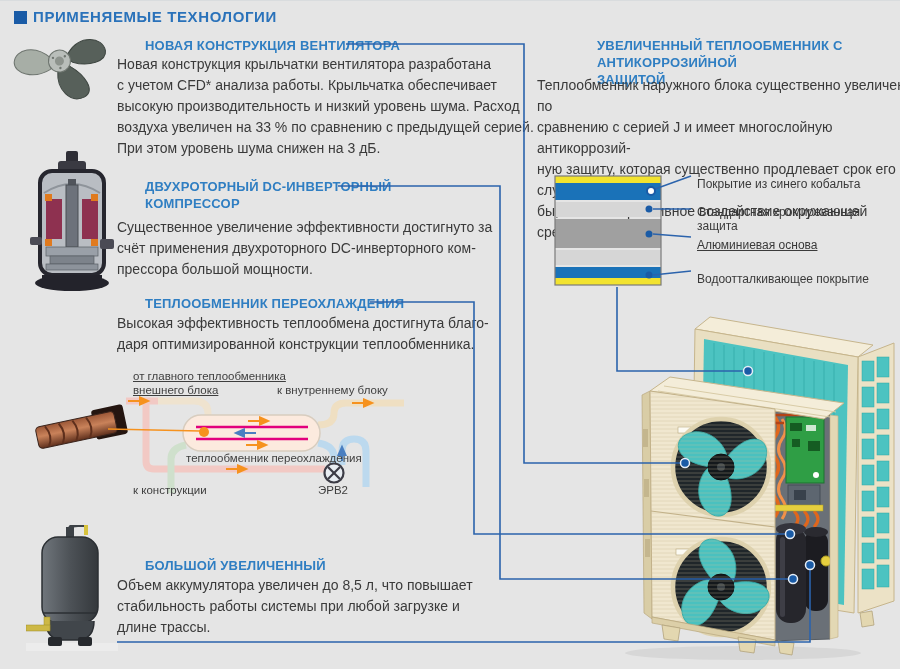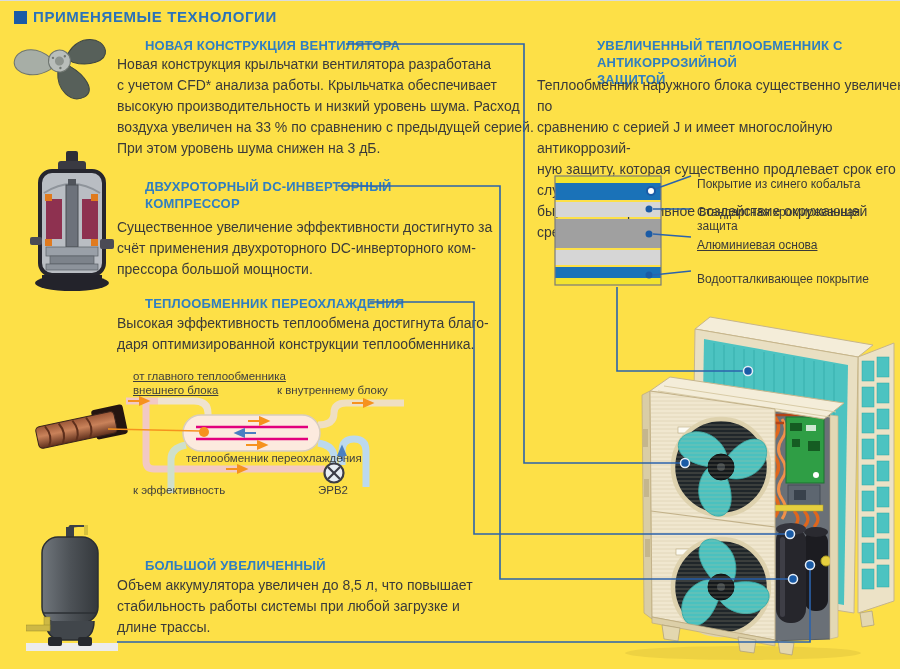--- a/index.html
+++ b/index.html
@@ -1,17 +1,17 @@
 <!DOCTYPE html>
 <html><head>
 <meta charset="utf-8">
 <style>
   html,body{margin:0;padding:0;background:#ffffff;}
   #page{
-    position:relative;width:900px;height:669px;background:#fde047;overflow:hidden;
+    position:relative;width:900px;height:669px;background:#e5e5e5;overflow:hidden;
     font-family:"Liberation Sans",sans-serif;border-top:1px solid #d9dcde;
   }
   .hdr{position:absolute;left:33px;top:7px;font-size:15px;font-weight:bold;
        color:#2a72ba;letter-spacing:.6px;}
   .hdr-sq{position:absolute;left:14px;top:10px;width:13px;height:13px;background:#1a5ba6;}
   .sec-title{position:absolute;font-size:13px;font-weight:bold;color:#2f7ec2;
        letter-spacing:.2px;line-height:17px;white-space:pre-line;padding-left:28px;}
   .sec-body{position:absolute;font-size:14px;color:#3a3a3a;line-height:21px;white-space:pre-line;}
   .lbl{position:absolute;font-size:11.5px;color:#3e3e3e;line-height:13.5px;white-space:pre-line;}
   .layer-lbl{position:absolute;font-size:12px;color:#3a3a3a;line-height:14px;white-space:pre-line;margin-top:8px;}
@@ -146,21 +146,21 @@
 
       <circle cx="326" cy="110" r="9.5" fill="#e8edf2" stroke="#3c3c46" stroke-width="2.2"></circle>
       <line x1="320" y1="104" x2="332" y2="116" stroke="#3c3c46" stroke-width="2.2"></line>
       <line x1="332" y1="104" x2="320" y2="116" stroke="#3c3c46" stroke-width="2.2"></line>
     </svg>
   </div>
   <div class="lbl" style="left:133px;top:369px;text-decoration:underline;">от главного теплообменника
 внешнего блока</div>
   <div class="lbl" style="left:277px;top:383px;">к внутреннему блоку</div>
   <div class="lbl" style="left:186px;top:451px;">теплообменник переохлаждения</div>
-  <div class="lbl" style="left:133px;top:483px;">к эффективность</div>
+  <div class="lbl" style="left:133px;top:483px;">к конструкции</div>
   <div class="lbl" style="left:318px;top:483px;">ЭРВ2</div>
 
   <div class="abs" style="left:26px;top:524px;">
     <svg width="92" height="132" viewBox="0 0 92 132">
       <defs>
         <linearGradient id="gAcc" x1="0" y1="0" x2="1" y2="0">
           <stop offset="0" stop-color="#70767c"></stop>
             <stop offset="0.5" stop-color="#4d5257"></stop>
             <stop offset="1" stop-color="#34383c"></stop>
         </linearGradient>

